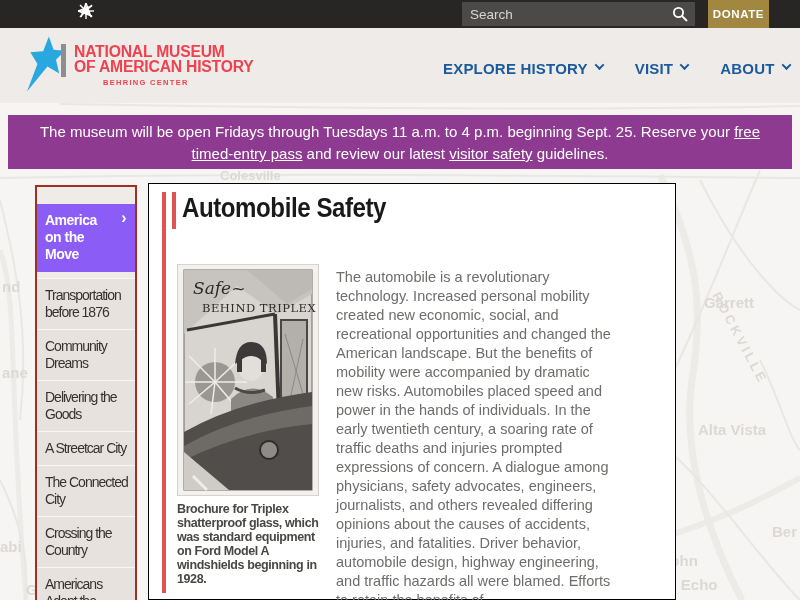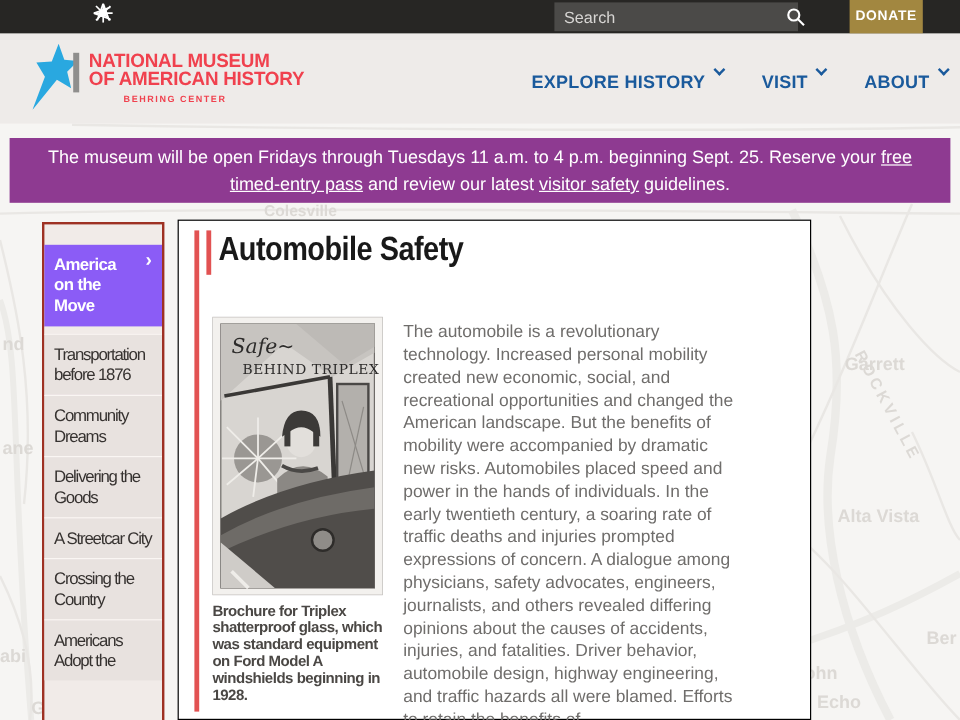--- a/index.html
+++ b/index.html
@@ -8,21 +8,21 @@
   #screen { position:relative; width:800px; height:600px; overflow:hidden; background:#f6f5f3; }
 
   
   #map-bg { position:absolute; left:0; top:0; width:800px; height:600px; }
   #map-bg text { fill:#dcd9d5; font-family:"Liberation Sans",sans-serif; }
 
   
   .topbar { position:absolute; left:0; top:0; width:800px; height:28px; background:#272624; }
   .brand { position:absolute; left:32px; top:3px; display:flex; align-items:center; gap:8px;
            color:#f5f4f2; font-family:"DejaVu Serif", serif; font-size:17px;flex-direction:column; }
-  .search-box { position:absolute; left:462px; top:2px; width:203px; height:24px; background:#4b4a48;
+  .search-box { position:absolute; left:462px; top:2px; width:233px; height:24px; background:#4b4a48;
                 display:flex; align-items:center; }
   .search-box input { flex:1; background:transparent; border:none; outline:none; color:#e8e6e4;
                       font-size:13.5px; padding:0 8px; font-family:"Liberation Sans",sans-serif; }
   .search-box input::placeholder { color:#d8d6d4; }
   .search-btn { width:30px; height:24px; border:none; background:transparent; cursor:pointer;
                 display:flex; align-items:center; justify-content:center; }
   .donate { position:absolute; left:708px; top:0; width:61px; height:28px; background:#a28740;
             color:#fff; font-weight:bold; font-size:11.5px; letter-spacing:.6px; border:none;
             display:flex; align-items:center; justify-content:center; cursor:pointer;text-align:center; }
 
@@ -31,21 +31,21 @@
   .logo { position:absolute; left:27px; top:8px; display:flex; cursor:pointer; }
   .logo-star { width:38px; height:58px; }
   .logo-bar { width:5px; height:33px; background:#8f8e8d; margin:8px 4px 0 -4px; }
   .logo-text { margin-left:4px; color:#f0414e; font-weight:bold; }
   .logo-l1,.logo-l2 { font-size:16px; line-height:14.5px; letter-spacing:-0.2px;
                       transform:scaleX(0.98); transform-origin:left; white-space:nowrap; }
   .logo-l1 { margin-top:9px; }
   .logo-l3 { font-size:7.5px; letter-spacing:1.3px; margin-top:4px;margin-left:29px; }
   .mainnav { position:absolute; left:443px; top:32px; display:flex; gap:32px; }
   .nav-item { color:#1a5a9c; font-weight:bold; font-size:15px; letter-spacing:.2px;
-              display:flex; cursor:pointer; white-space:nowrap; }
+              display:flex; align-items:center; cursor:pointer; white-space:nowrap; }
   .chev-down { width:7px; height:7px; border-right:2.5px solid #1a5a9c; border-bottom:2.5px solid #1a5a9c;
                transform:rotate(45deg) translate(-1px,-1px); margin-left:8px; margin-top:-4px; }
 
   
   .banner { position:absolute; left:8px; top:115px; width:784px; height:54px; background:#8e3a91;
             color:#fff; font-size:15px; line-height:22px; text-align:center; padding:6px 22px 0 22px; }
   .banner a { color:#fff; text-decoration:underline; cursor:pointer; }
 
   
   .sidebar { position:absolute; left:35px; top:185px; width:102px; height:420px;
@@ -173,20 +173,21 @@
   <div class="sidebar">
     <div class="side-active">
       <span class="txt">America on the Move</span>
       <span class="chev-right">›</span>
     </div>
     <div class="side-gap"></div>
     <div class="side-item">Transportation before 1876</div>
     <div class="side-item">Community Dreams</div>
     <div class="side-item">Delivering the Goods</div>
     <div class="side-item">A Streetcar City</div>
+    <div class="side-item">The Connected City</div>
     <div class="side-item">Crossing the Country</div>
     <div class="side-item">Americans Adopt the</div>
   </div>
 
   <div class="card">
     <div class="red-rule"></div>
     <div class="title-bar"></div>
     <h1 class="page-title">Automobile Safety</h1>
 
     <div class="figure">

